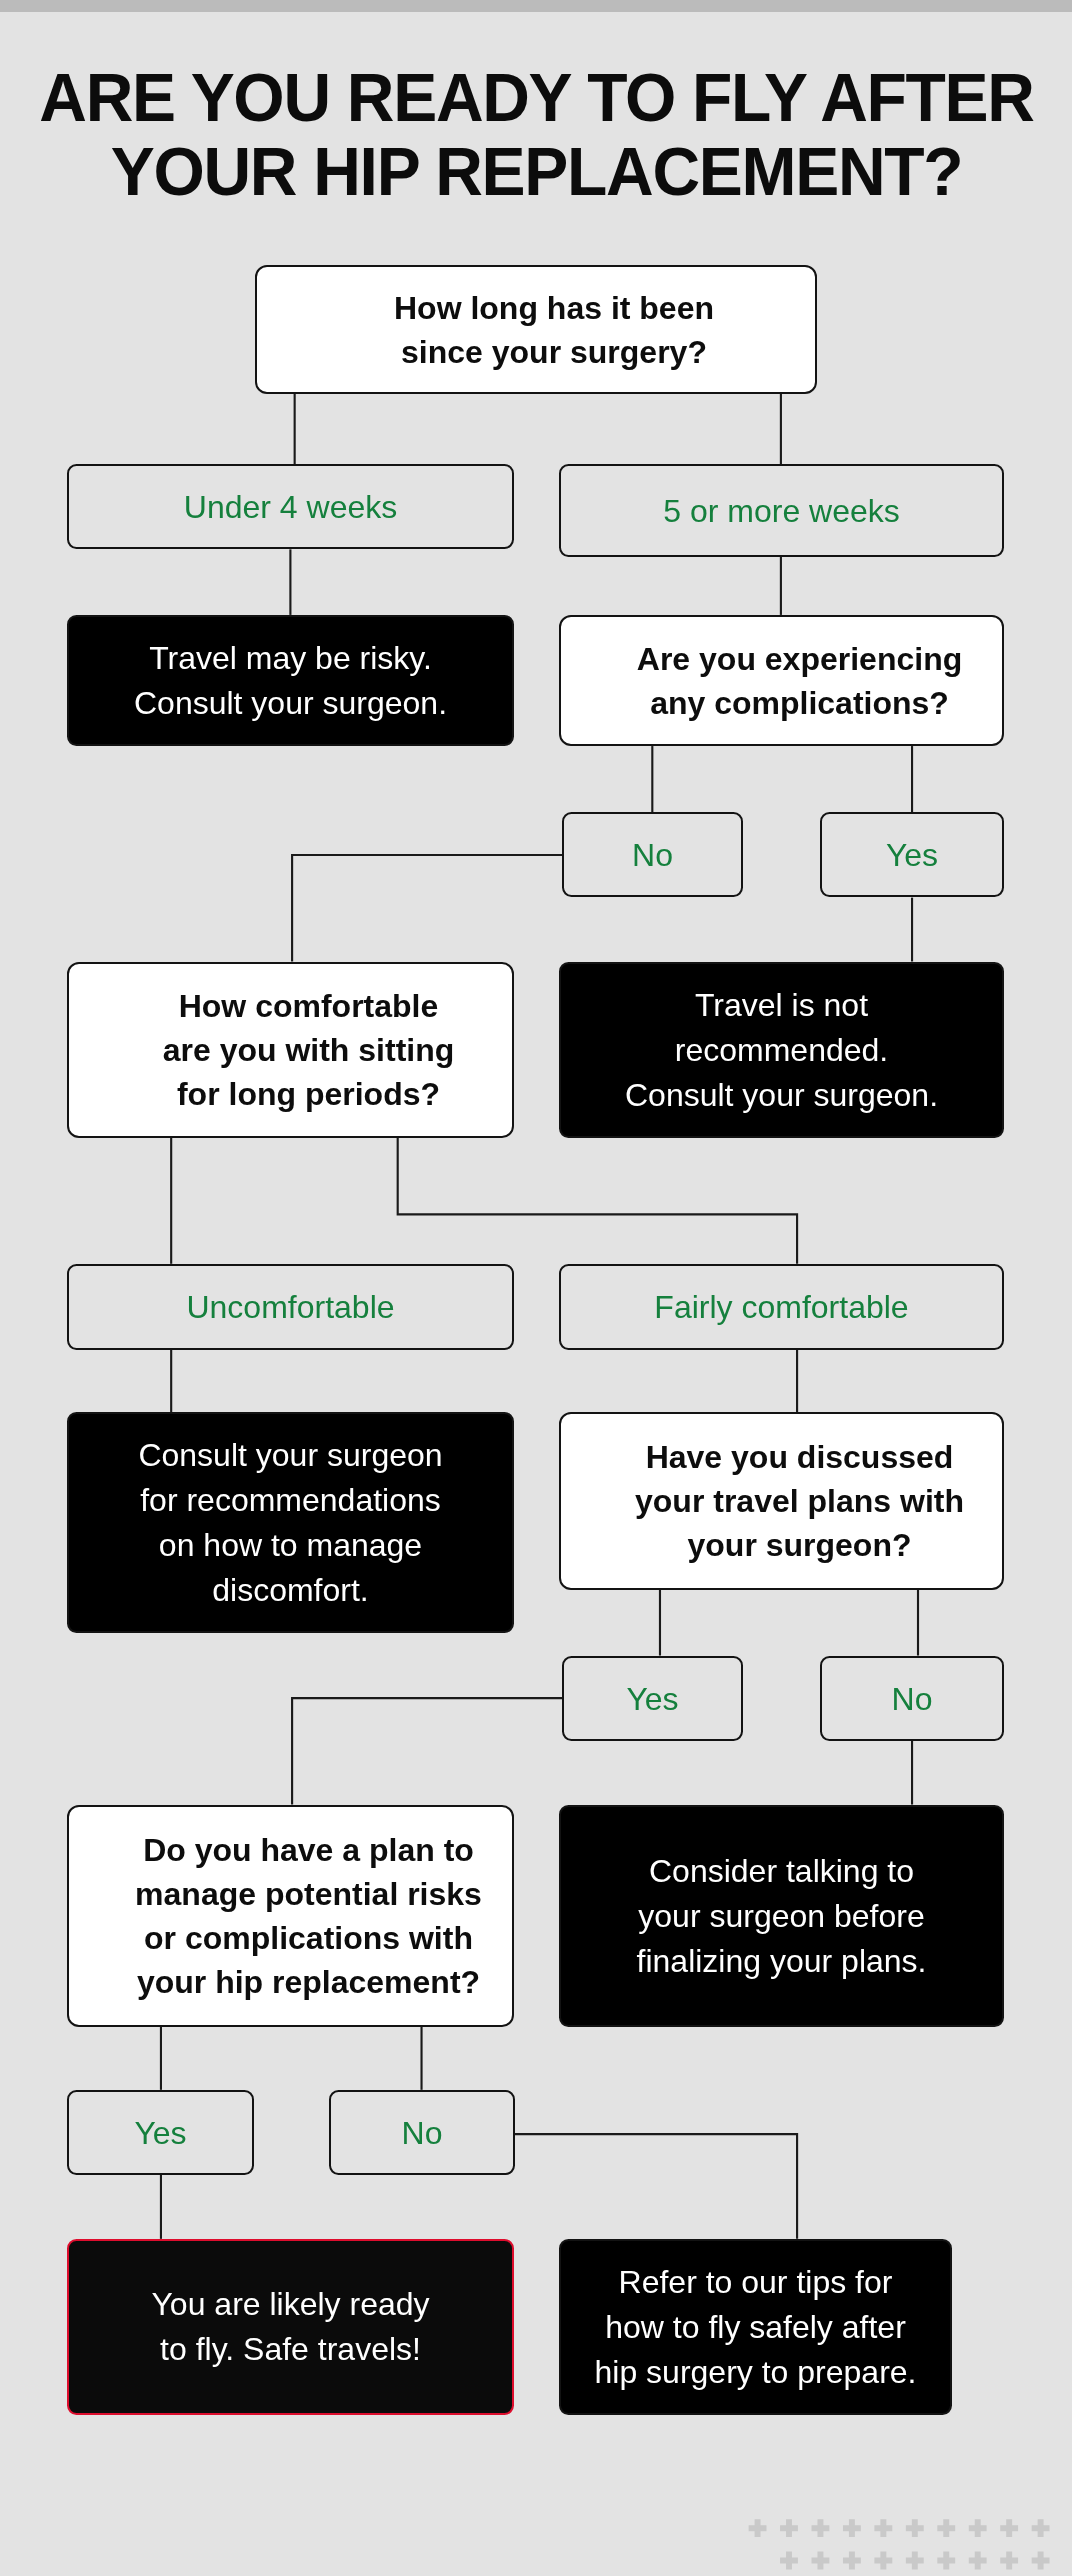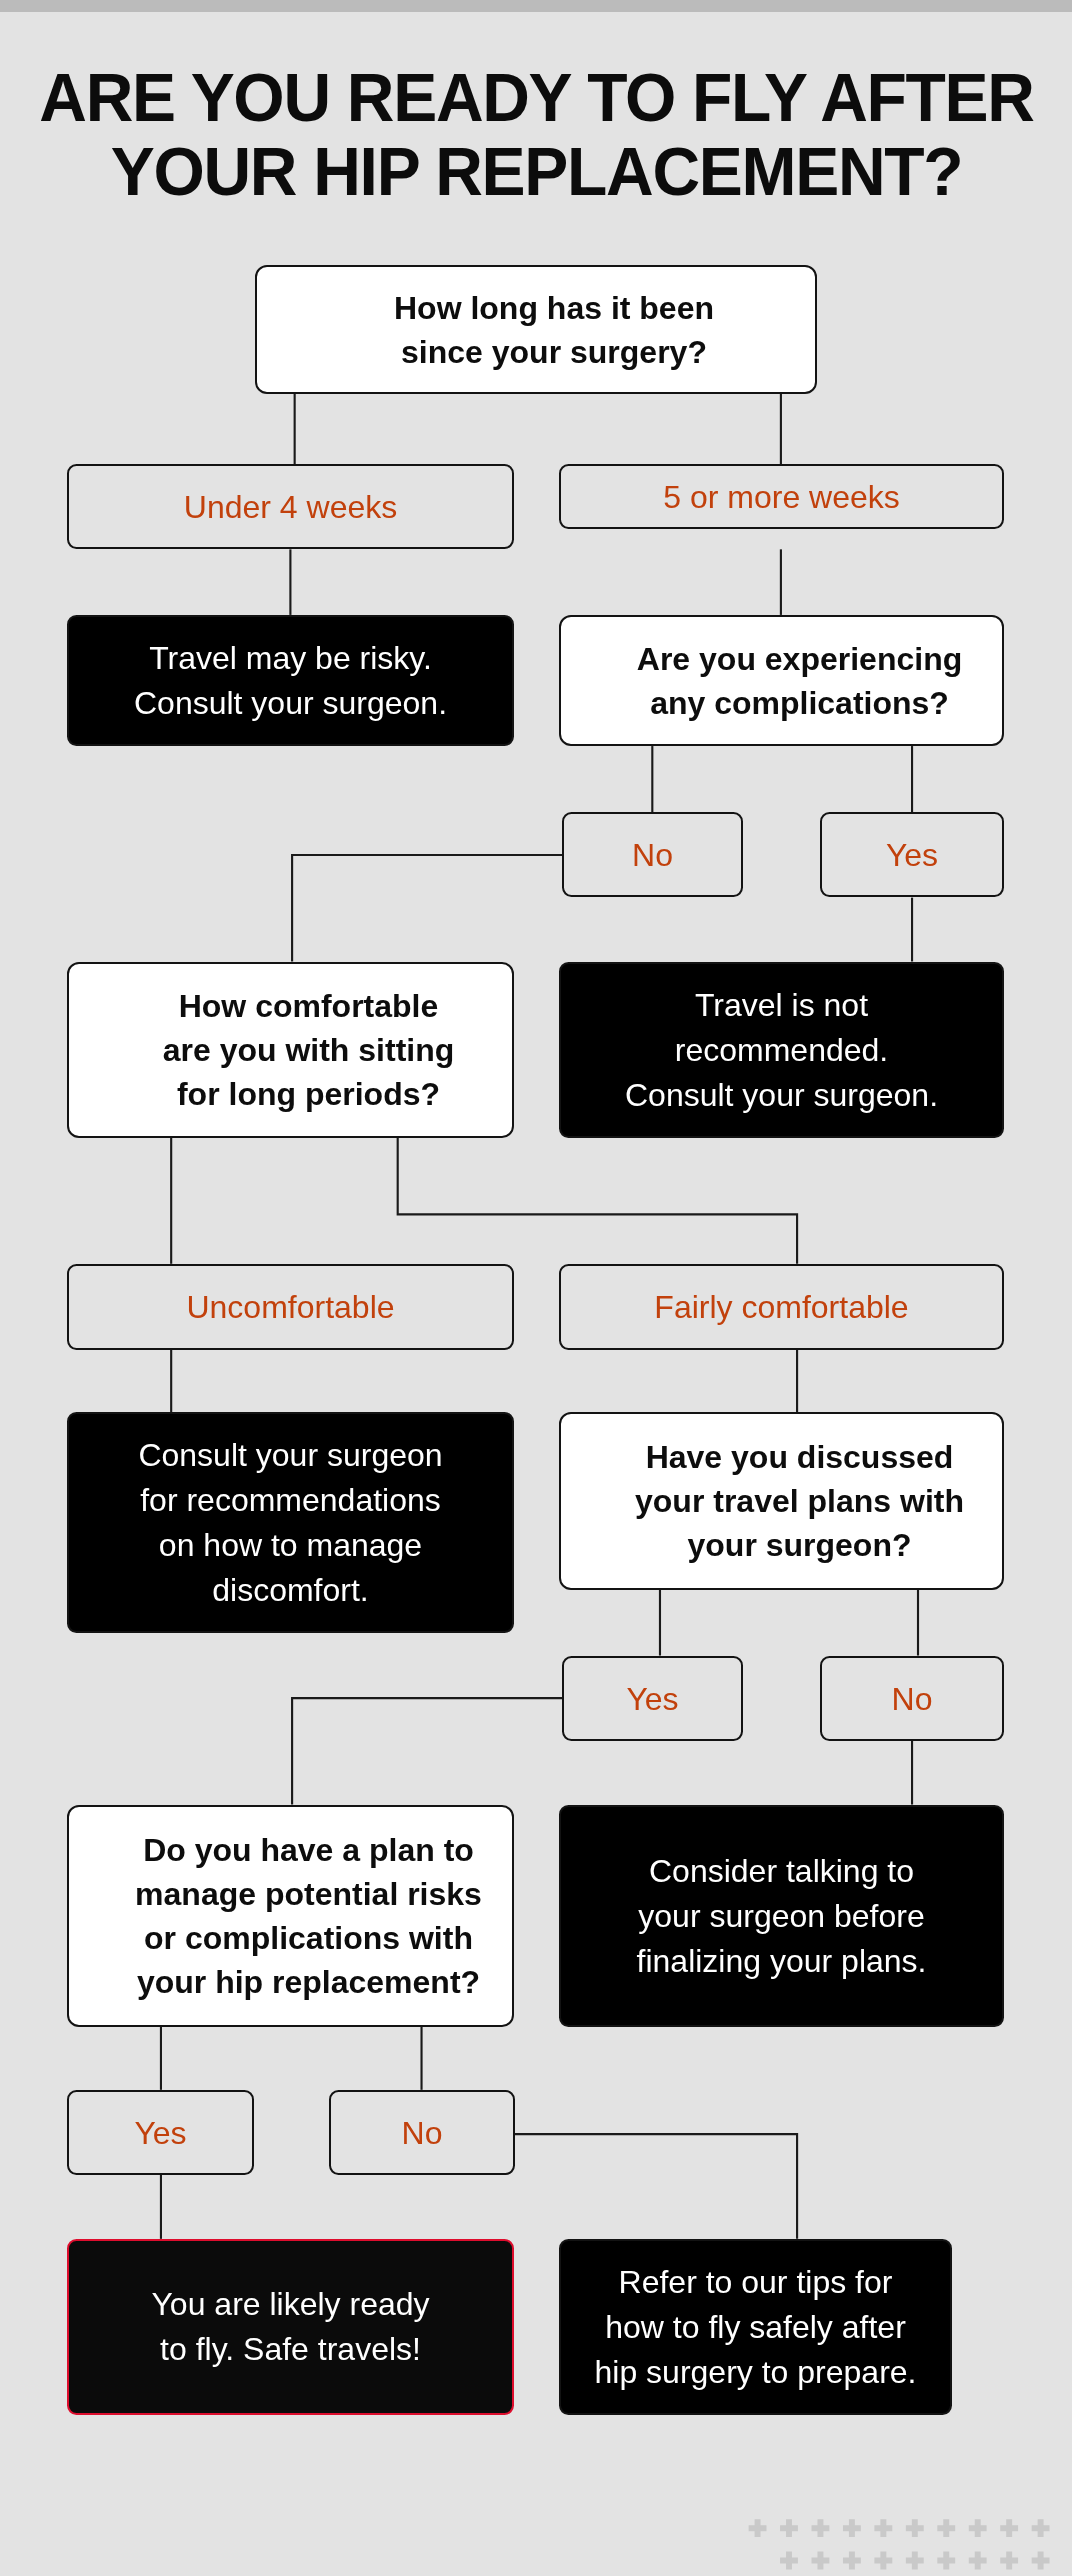--- a/index.html
+++ b/index.html
@@ -27,21 +27,21 @@
     transform-origin:top center;
   }
   .node {
     position:absolute;
     box-sizing:border-box;
     display:flex; align-items:center; justify-content:center;
     text-align:center;
     white-space:pre-line;
     font-size:32px;
     line-height:44px;
-    color:#c2410c;
+    color:#15803d;
   }
   .node.question {
     background:#ffffff;
     border:2.6px solid #131313;
     border-radius:12px;
     font-weight:700;
     color:#0d0d0d;
     padding-left:36px;
   }
   .node.option {
@@ -112,21 +112,21 @@
       <polyline points="189,2366 189,2440" fill="none" stroke="#1a1a1a" stroke-width="2.5"></polyline>
       <polyline points="495,2366 495,2440" fill="none" stroke="#1a1a1a" stroke-width="2.5"></polyline>
       <polyline points="189,2540 189,2615" fill="none" stroke="#1a1a1a" stroke-width="2.5"></polyline>
       <polyline points="604,2492 936,2492 936,2615" fill="none" stroke="#1a1a1a" stroke-width="2.5"></polyline>
     </svg>
 
   <div id="nodes">
       <div class="node question" style="left: 255px; top: 253px; width: 562px; height: 129px;">How long has it been
 since your surgery?</div>
       <div class="node option" style="left: 67px; top: 452px; width: 447px; height: 85px;">Under 4 weeks</div>
-      <div class="node option" style="left: 559px; top: 452px; width: 445px; height: 65px;">5 or more weeks</div>
+      <div class="node option" style="left: 559px; top: 452px; width: 445px; height: 93px;">5 or more weeks</div>
       <div class="node warning" style="left: 67px; top: 603px; width: 447px; height: 131px;">Travel may be risky.
 Consult your surgeon.</div>
       <div class="node question" style="left: 559px; top: 603px; width: 445px; height: 131px;">Are you experiencing
 any complications?</div>
       <div class="node option" style="left: 562px; top: 800px; width: 181px; height: 85px;">No</div>
       <div class="node option" style="left: 820px; top: 800px; width: 184px; height: 85px;">Yes</div>
       <div class="node question" style="left: 67px; top: 950px; width: 447px; height: 176px;">How comfortable
 are you with sitting
 for long periods?</div>
       <div class="node warning" style="left: 559px; top: 950px; width: 445px; height: 176px;">Travel is not

